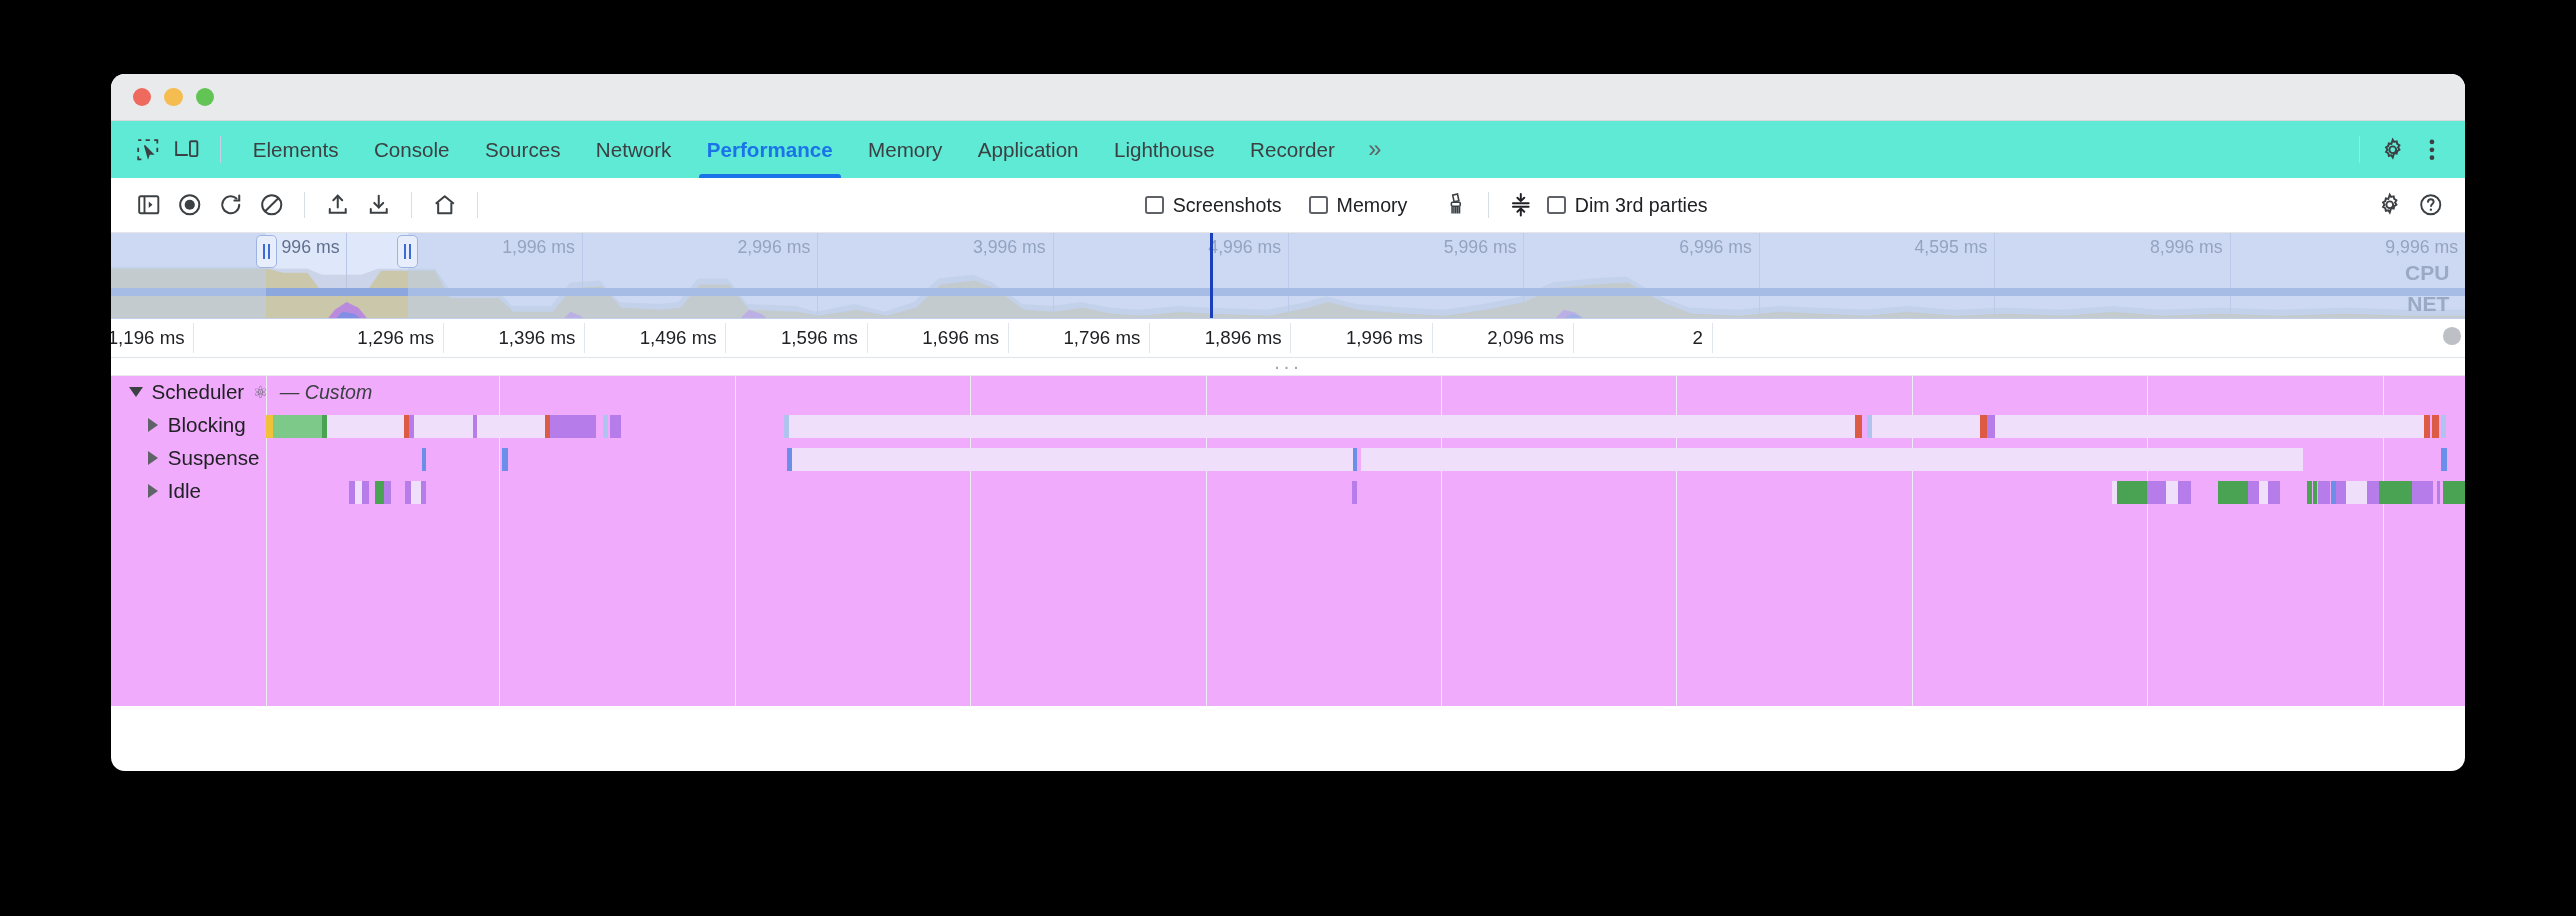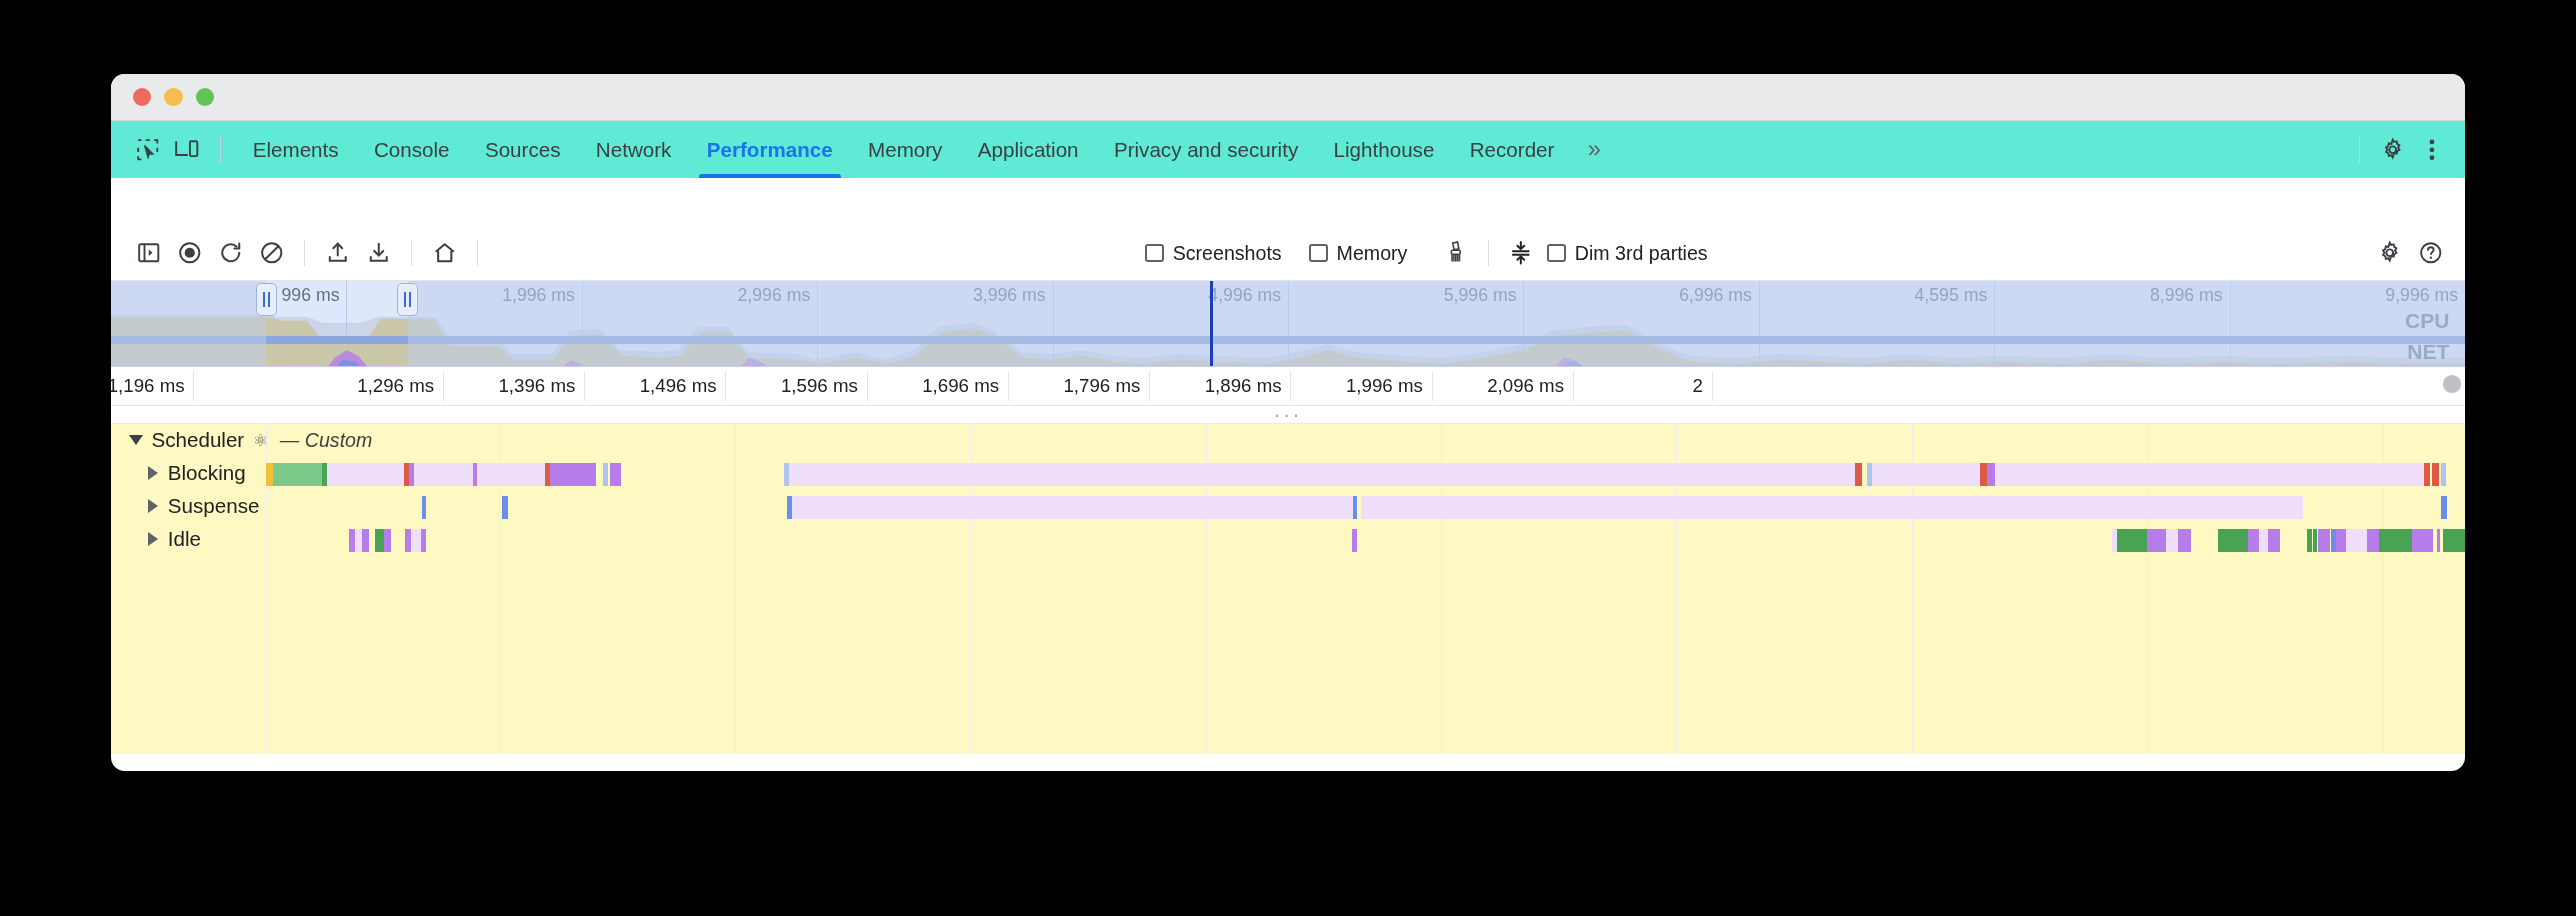--- a/index.html
+++ b/index.html
@@ -64,21 +64,20 @@
   .tab.more { font-size: 23.6px; color: #5f6368; padding: 0 15.7px; }
   .tabbar-right { margin-left: auto; display: flex; align-items: center; }
 
   
   .perfbar {
     height: 55px;
     background: #fff;
     display: flex; align-items: center;
     padding: 0 13.7px 0 17.7px;
     border-bottom: 1px solid #e6e6e6;
-    margin-top: 48px;
   }
   .pb-icon {
     width: 41px; height: 37px;
     display: flex; align-items: center; justify-content: center;
     color: #3c4043; flex: none;
   }
   .pb-sep { width: 1px; height: 25.5px; background: #d8dde8; margin: 0 11.8px; flex: none; }
   .cb-group { display: flex; align-items: center; margin-right: 5.9px; }
   .cbox {
     width: 18.7px; height: 18.7px;
@@ -158,21 +157,21 @@
   }
   .ellipsis {
     height: 17.7px; background: #fff;
     display: flex; align-items: center; justify-content: center;
     color: #9aa0a6; font-size: 19.6px; letter-spacing: 2.9px;
     border-bottom: 1px solid #e8eaed;
   }
 
   
   .flame {
-    position: relative; height: 330px; background: #fef9c3;
+    position: relative; height: 330px; background: #f0abfc;
   }
   .fl-grid { position: absolute; inset: 0; pointer-events: none; }
   .fl-gline { position: absolute; top: 0; bottom: 0; border-left: 1px solid #eceef2; }
   .fl-rows { position: relative; z-index: 2; }
   .grp-header {
     display: flex; align-items: center;
     height: 33px; padding-left: 17.7px;
     font-size: 20.6px; color: #202124;
   }
   .tri-down {
@@ -235,23 +234,20 @@
         <span>Network</span>
       </div>
     <div class="tab active">
         <span>Performance</span>
       </div>
     <div class="tab">
         <span>Memory</span>
       </div>
     <div class="tab">
         <span>Application</span>
-      </div>
-    <div class="tab">
-        <span>Privacy and security</span>
       </div>
     <div class="tab">
         <span>Lighthouse</span>
       </div>
     <div class="tab">
         <span>Recorder</span>
       </div>
     <div class="tab more">
         <span>»</span>
       </div>

